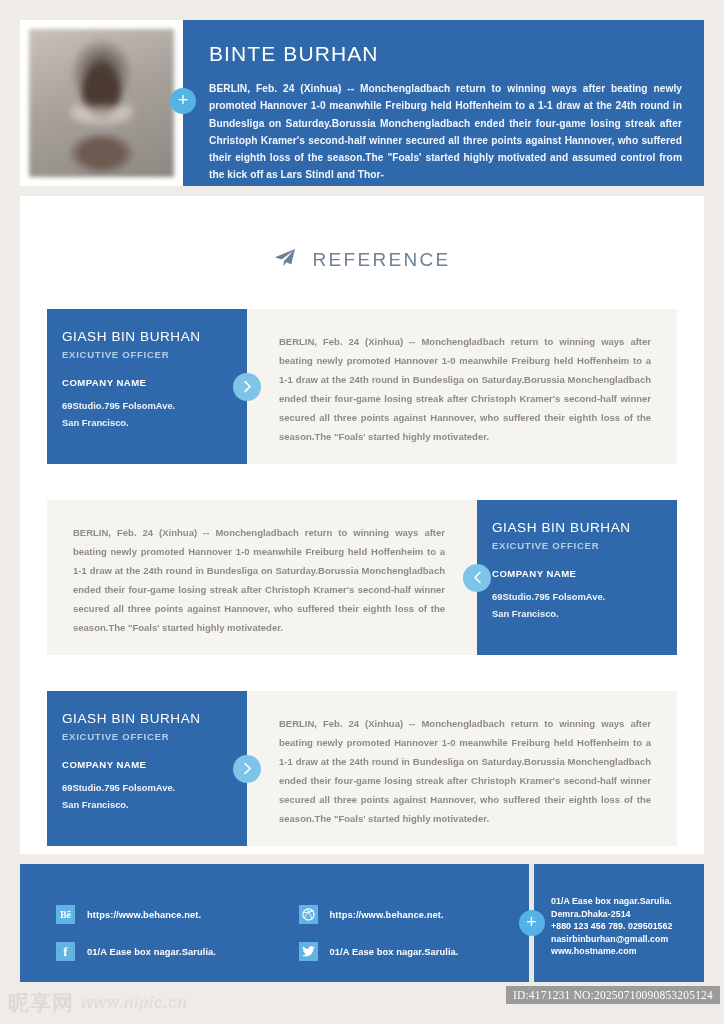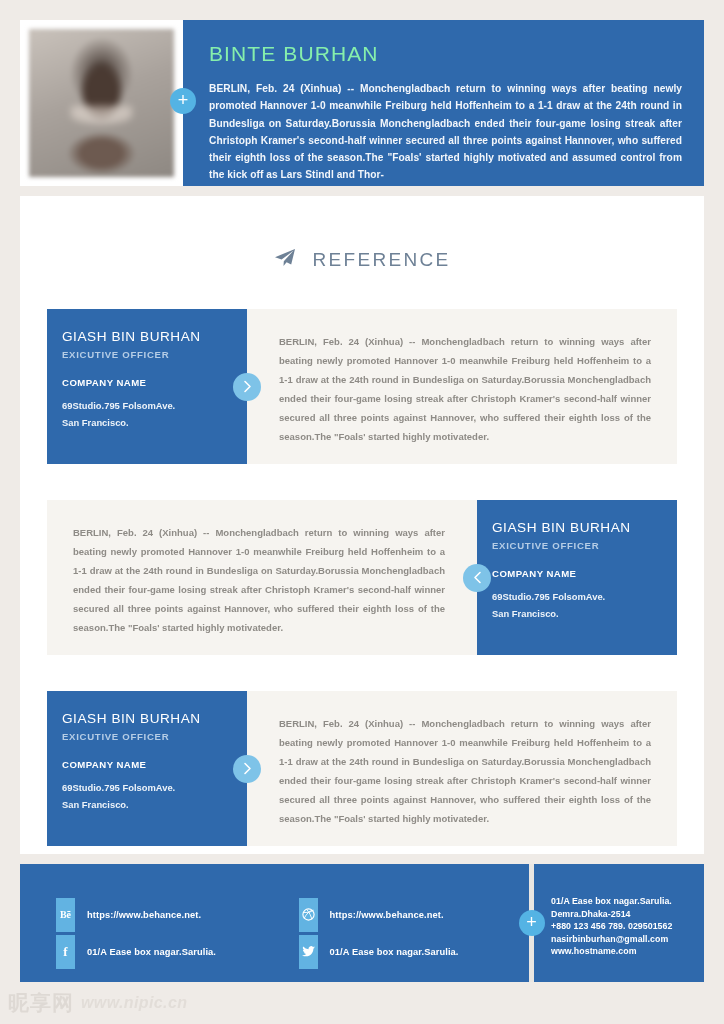--- a/index.html
+++ b/index.html
@@ -63,21 +63,21 @@
     padding: 22px 22px 12px 26px;
     box-sizing: border-box;
     color: #ffffff;
     position: relative;
   }
   .hdr-name {
     font-size: 21px;
     letter-spacing: 1.1px;
     font-weight: 400;
     line-height: 1.1;
-    color: #86efac;
+    color: #ffffff;
   }
   .hdr-role {
     font-size: 10.5px;
     letter-spacing: 1.4px;
     font-weight: bold;
     color: #b9d1ea;
     margin-top: 5px;
   }
   .hdr-role span { margin-right: 14px; }
   .hdr-text {
@@ -230,21 +230,21 @@
     grid-auto-rows: 37px;
     column-gap: 12px;
   }
   .social-row {
     display: flex;
     align-items: center;
     gap: 12px;
   }
   .social-ico {
     width: 19px;
-    height: 34px;
+    height: 19px;
     background: #62b3e2;
     display: flex;
     align-items: center;
     justify-content: center;
     flex: 0 0 auto;
     color: #ffffff;
   }
   .social-label {
     font-size: 9.3px;
     font-weight: bold;
@@ -488,13 +488,14 @@
     </div>
   </div>
 
 </div>
 
 <div class="wm-bar">
   <div class="wm-left">
     <span class="wm-cn">昵享网</span>
     <span class="wm-url">www.nipic.cn</span>
   </div>
+  <div class="wm-right">ID:4171231 NO:20250710090853205124</div>
 </div>
 
 </body></html>

